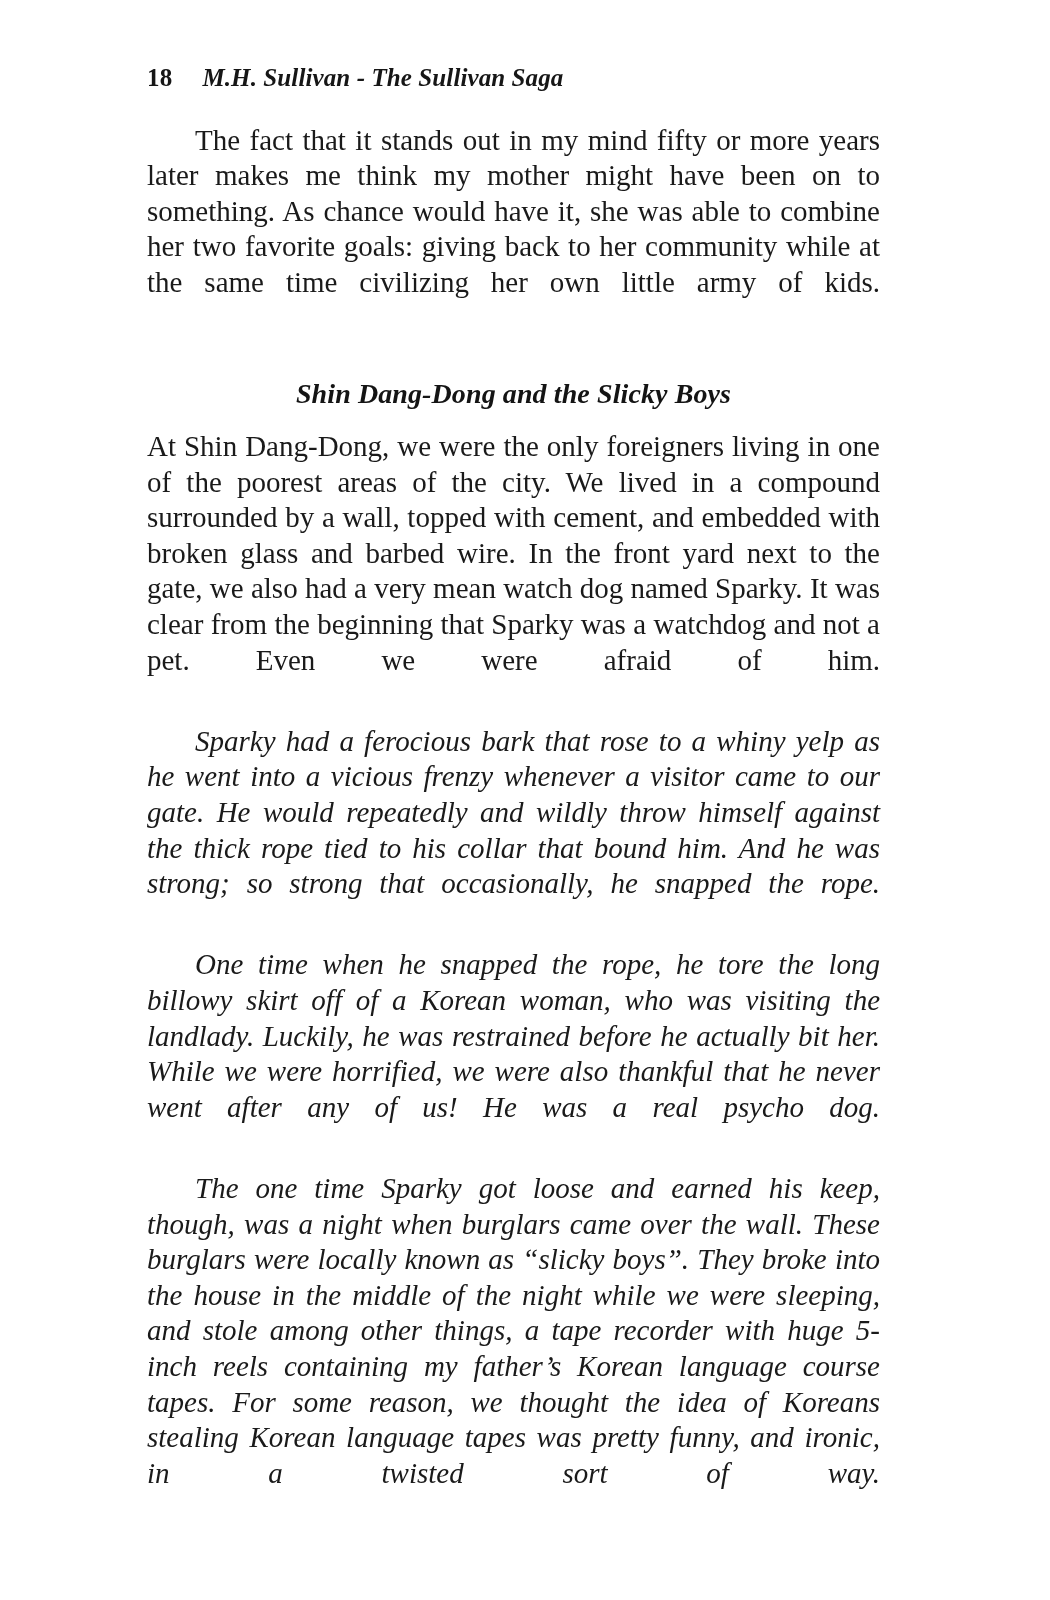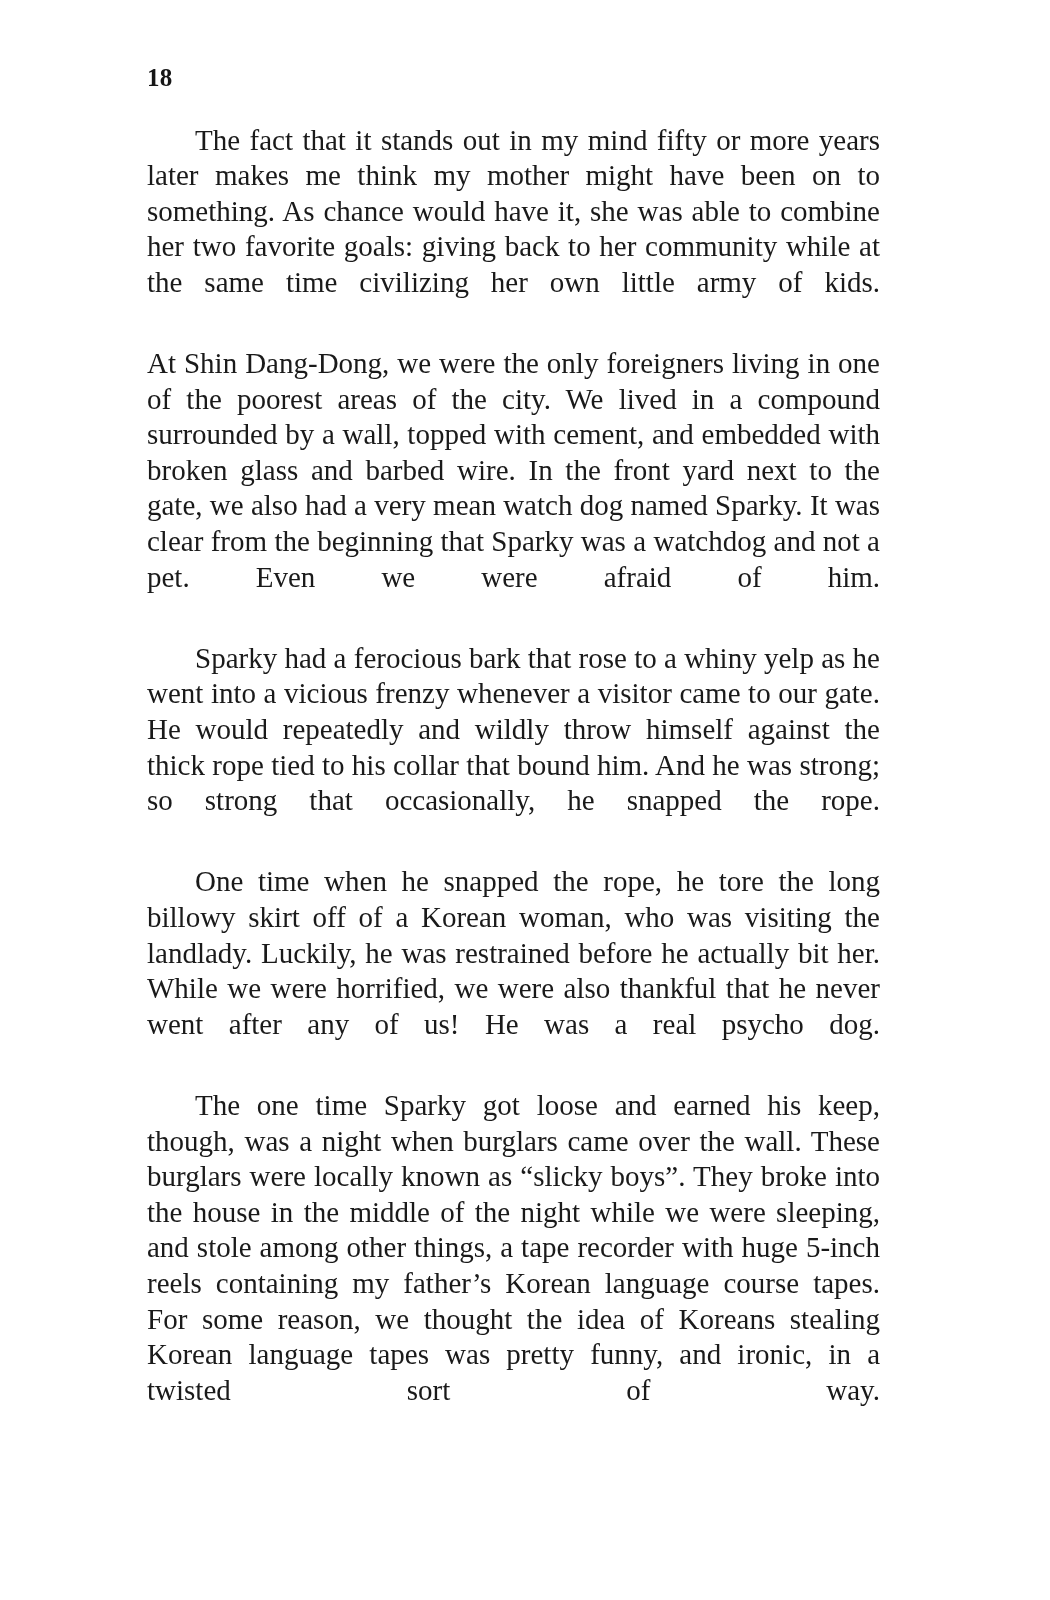--- a/index.html
+++ b/index.html
@@ -61,20 +61,21 @@
     font-size: 29px;
     line-height: 35.6px;
     text-align: justify;
     text-justify: inter-word;
     color: #1a1a1a;
     hyphens: none;
     -webkit-hyphens: none;
   }
   p.para + p.para {
     margin-top: 10px;
+    font-style: italic;
   }
   p.para.indent {
     text-indent: 48px;
   }
   p.para.no-indent {
     text-indent: 0;
   }
   
   p.para::after {
     content: "";
@@ -97,26 +98,28 @@
   }
 </style>
 </head>
 <body>
 
 <div class="page">
   <div class="content-column">
 
     <div class="running-head">
       <span class="folio">18</span>
+      <span class="book-title">M.H. Sullivan - The Sullivan Saga</span>
     </div>
 
     <div class="body-block">
 
       <p class="para indent">The fact that it stands out in my mind fifty or more years later makes me think my mother might have been on to something. As chance would have it, she was able to combine her two favorite goals: giving back to her community while at the same time civilizing her own little army of kids.</p>
 
+      <h2 class="section-heading">Shin Dang-Dong and the Slicky Boys</h2>
 
       <p class="para no-indent">At Shin Dang-Dong, we were the only foreigners living in one of the poorest areas of the city. We lived in a compound surrounded by a wall, topped with cement, and embedded with broken glass and barbed wire. In the front yard next to the gate, we also had a very mean watch dog named Sparky. It was clear from the beginning that Sparky was a watchdog and not a pet. Even we were afraid of him.</p>
 
       <p class="para indent">Sparky had a ferocious bark that rose to a whiny yelp as he went into a vicious frenzy whenever a visitor came to our gate. He would repeatedly and wildly throw himself against the thick rope tied to his collar that bound him. And he was strong; so strong that occasionally, he snapped the rope.</p>
 
       <p class="para indent">One time when he snapped the rope, he tore the long billowy skirt off of a Korean woman, who was visiting the landlady. Luckily, he was restrained before he actually bit her. While we were horrified, we were also thankful that he never went after any of us! He was a real psycho dog.</p>
 
       <p class="para indent">The one time Sparky got loose and earned his keep, though, was a night when burglars came over the wall. These burglars were locally known as “slicky boys”. They broke into the house in the middle of the night while we were sleeping, and stole among other things, a tape recorder with huge 5-inch reels containing my father’s Korean language course tapes. For some reason, we thought the idea of Koreans stealing Korean language tapes was pretty funny, and ironic, in a twisted sort of way.</p>
 
     </div>

